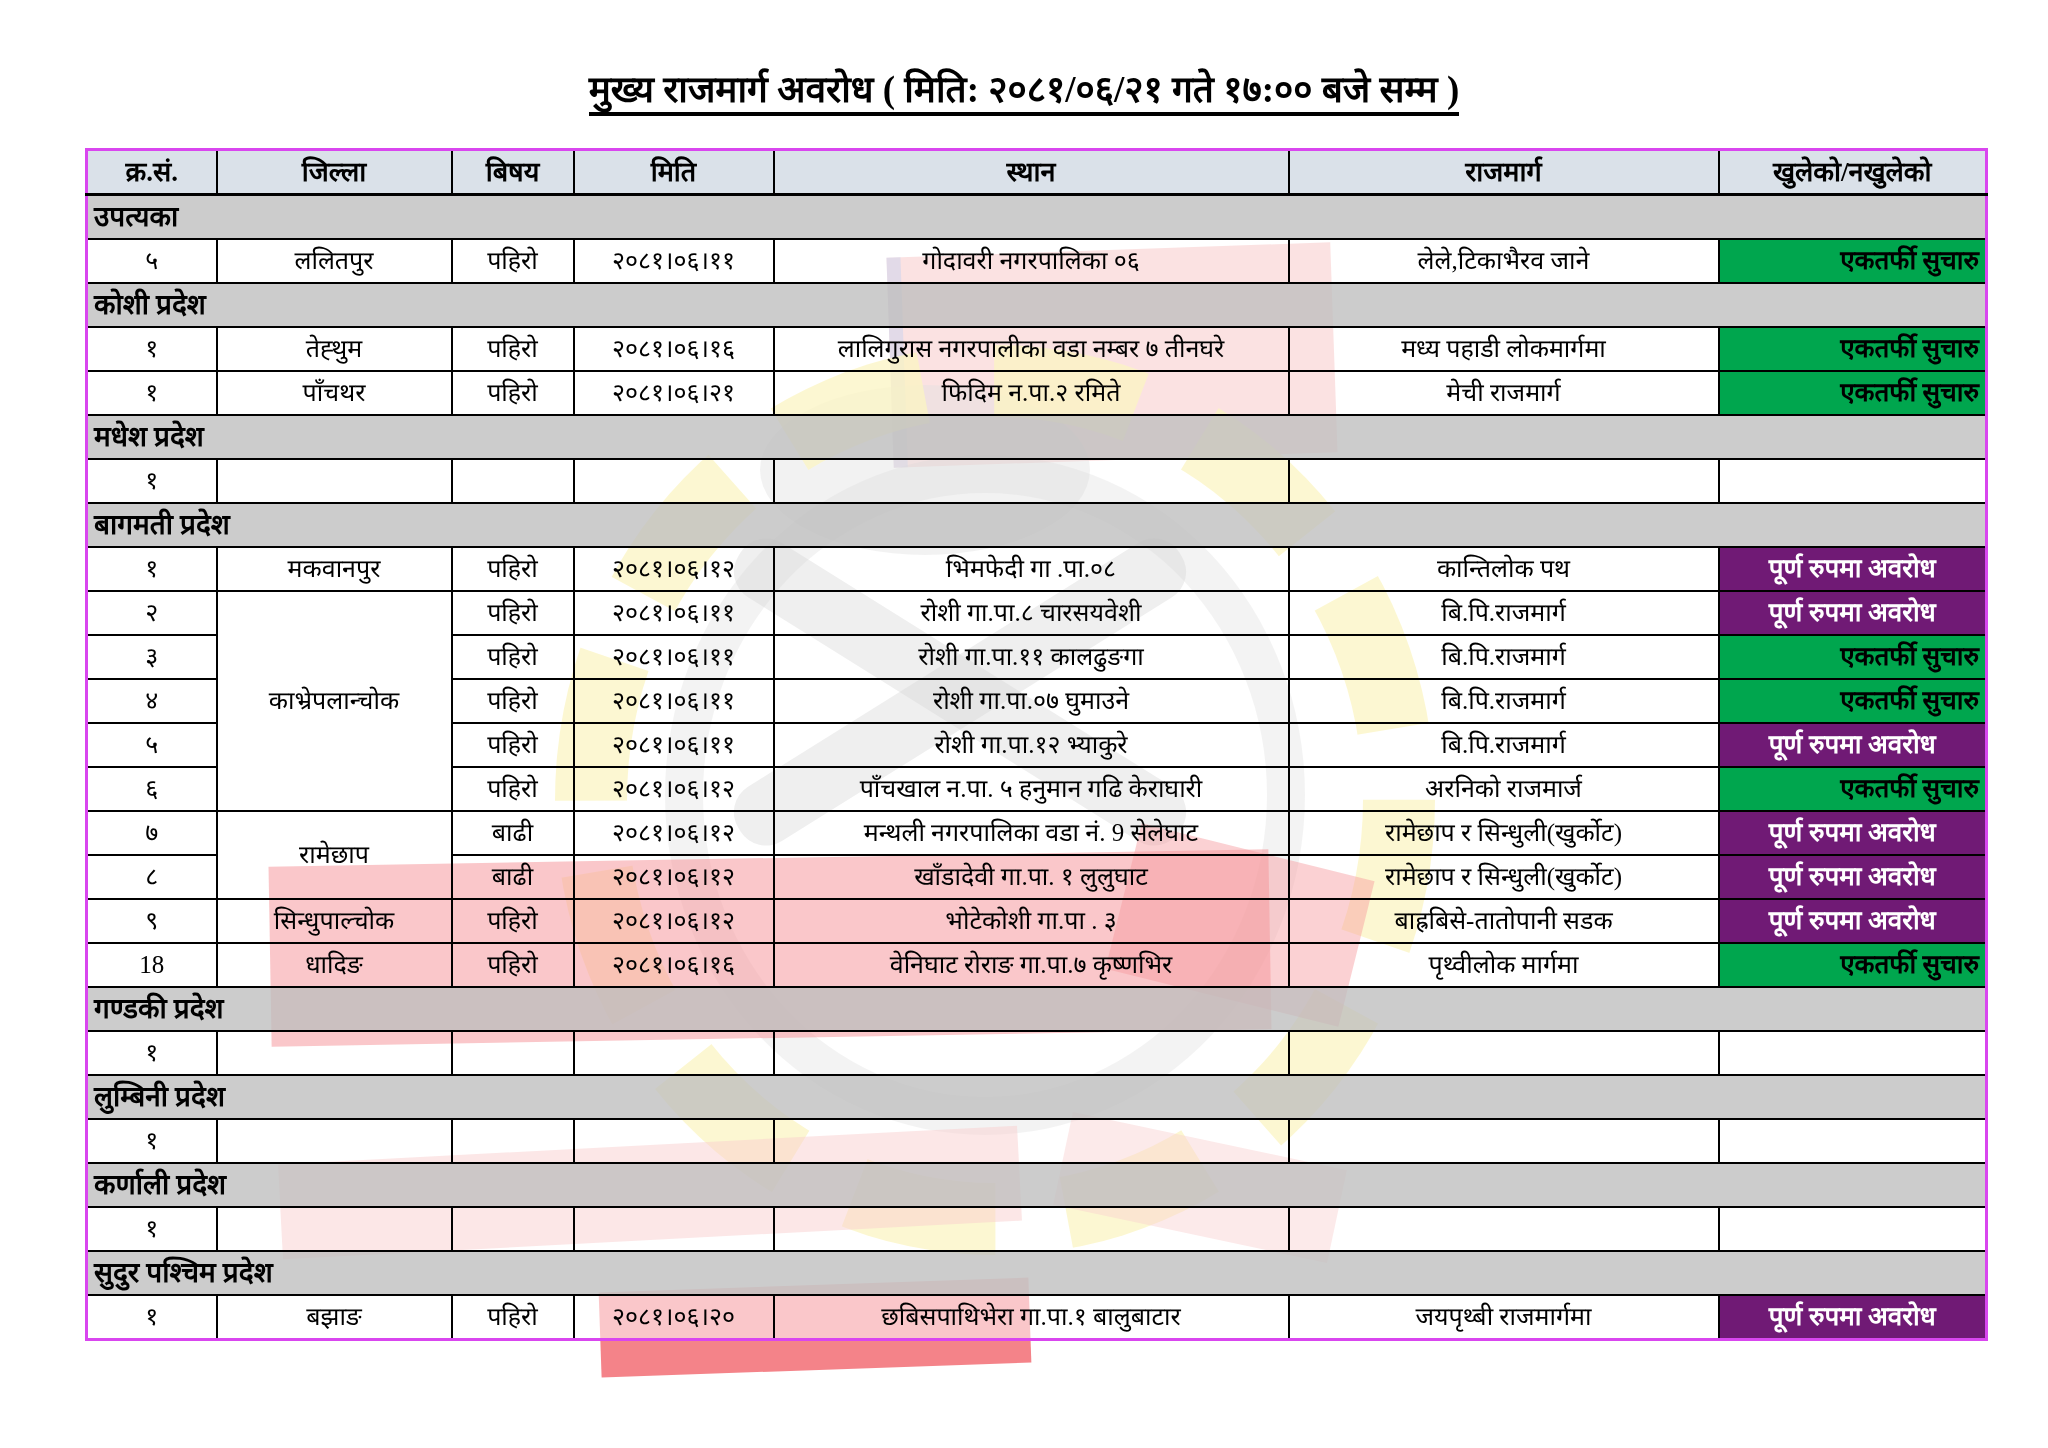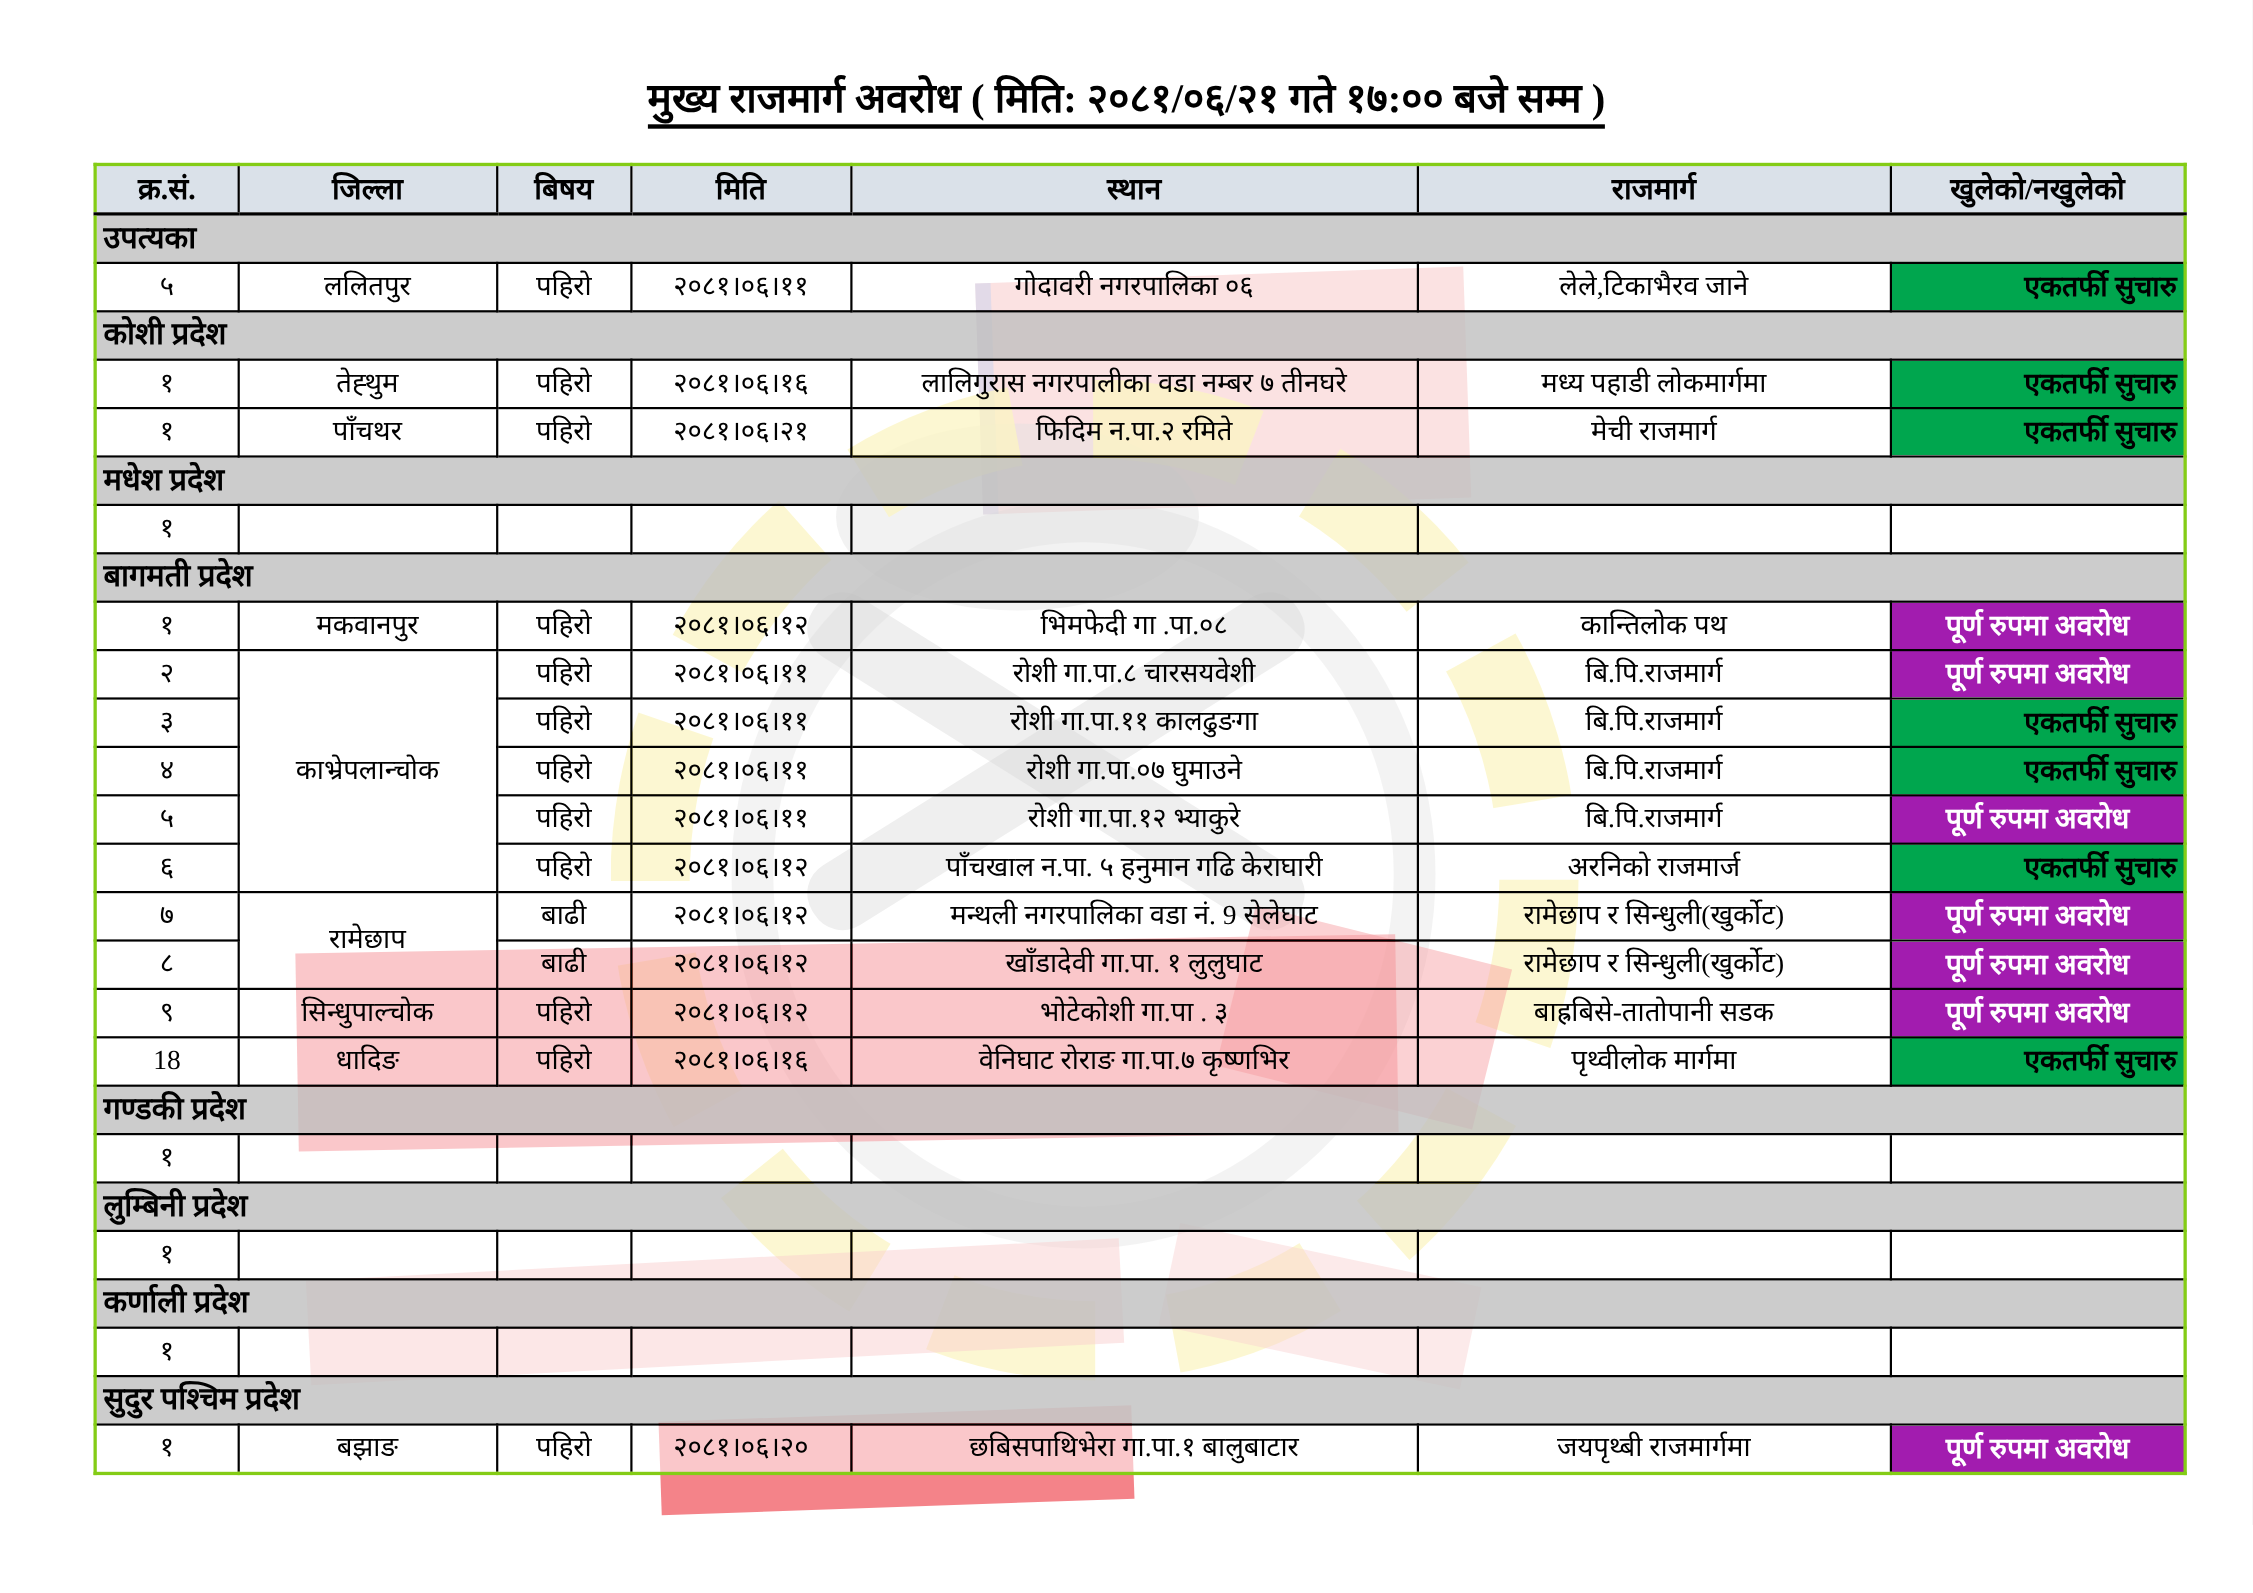--- a/index.html
+++ b/index.html
@@ -39,21 +39,21 @@
   
   .title{
     position:absolute;z-index:2;left:0;top:62px;width:100%;
     text-align:center;font-size:37px;font-weight:bold;
   }
   .title span{
     border-bottom:4px solid #000;padding-bottom:2px;
   }
   
   .tbl-wrap{position:absolute;z-index:1;left:85px;top:148px;width:1900px;}
-  table{border-collapse:collapse;table-layout:fixed;width:1900px;border:3px solid #84cc16;}
+  table{border-collapse:collapse;table-layout:fixed;width:1900px;border:3px solid #d946ef;}
   col.c-sn{width:130px;} col.c-district{width:235px;} col.c-subject{width:122px;}
   col.c-date{width:200px;} col.c-place{width:515px;} col.c-highway{width:430px;}
   col.c-status{width:268px;}
   th,td{
     border:2px solid #000;
     height:40px;padding:1px 6px;
     font-size:25px;line-height:1.12;
     text-align:center;vertical-align:middle;
     overflow:hidden;
   }
@@ -61,21 +61,21 @@
     background:rgba(216,224,232,0.96);
     font-weight:bold;font-size:27px;border-bottom:3px solid #000;
   }
   tr.section td{
     background:rgba(198,198,198,0.90);
     text-align:left;font-weight:bold;font-size:28px;
   }
   tr.data td{background:rgba(255,255,255,0.55);}
   tr.data td.status{font-weight:bold;font-size:26px;}
   tr.data td.status.open{background:#00A64E;color:#000;text-align:right;}
-  tr.data td.status.blocked{background:#a21caf;color:#fff;}
+  tr.data td.status.blocked{background:#701a75;color:#fff;}
 </style>
 </head>
 <body>
 
 <div class="page">
 
   <div class="wm wm-flag"></div>
   <div class="wm wm-topgray"></div>
   <div class="wm wm-ring"></div>
   <div class="wm wm-kh1"></div>

